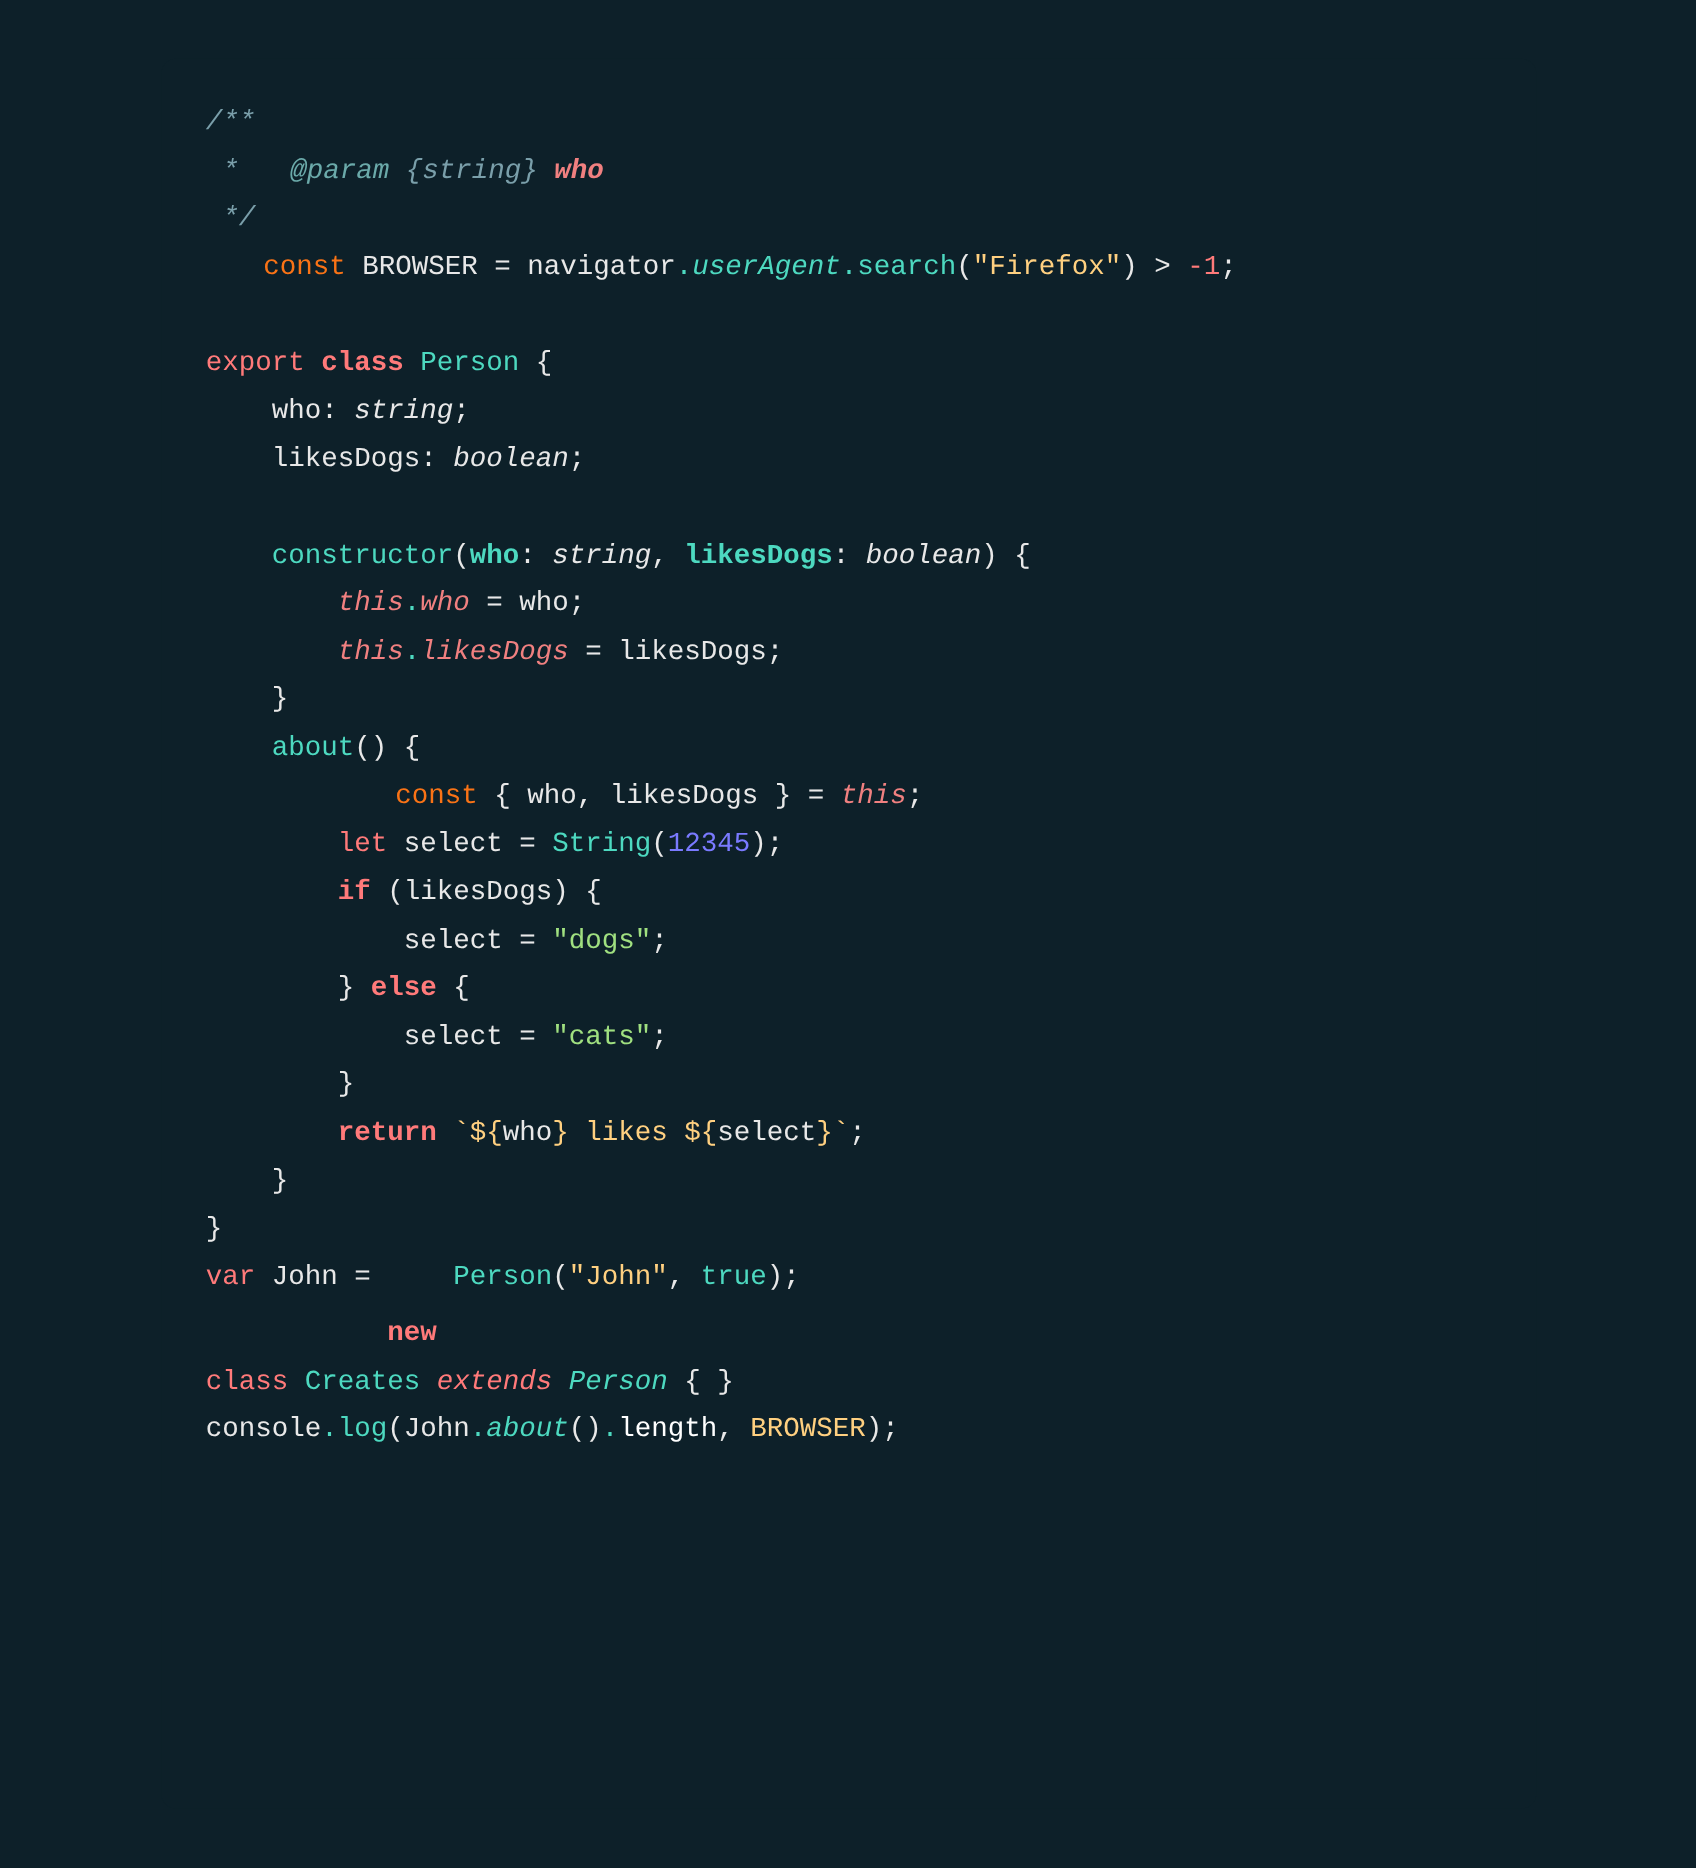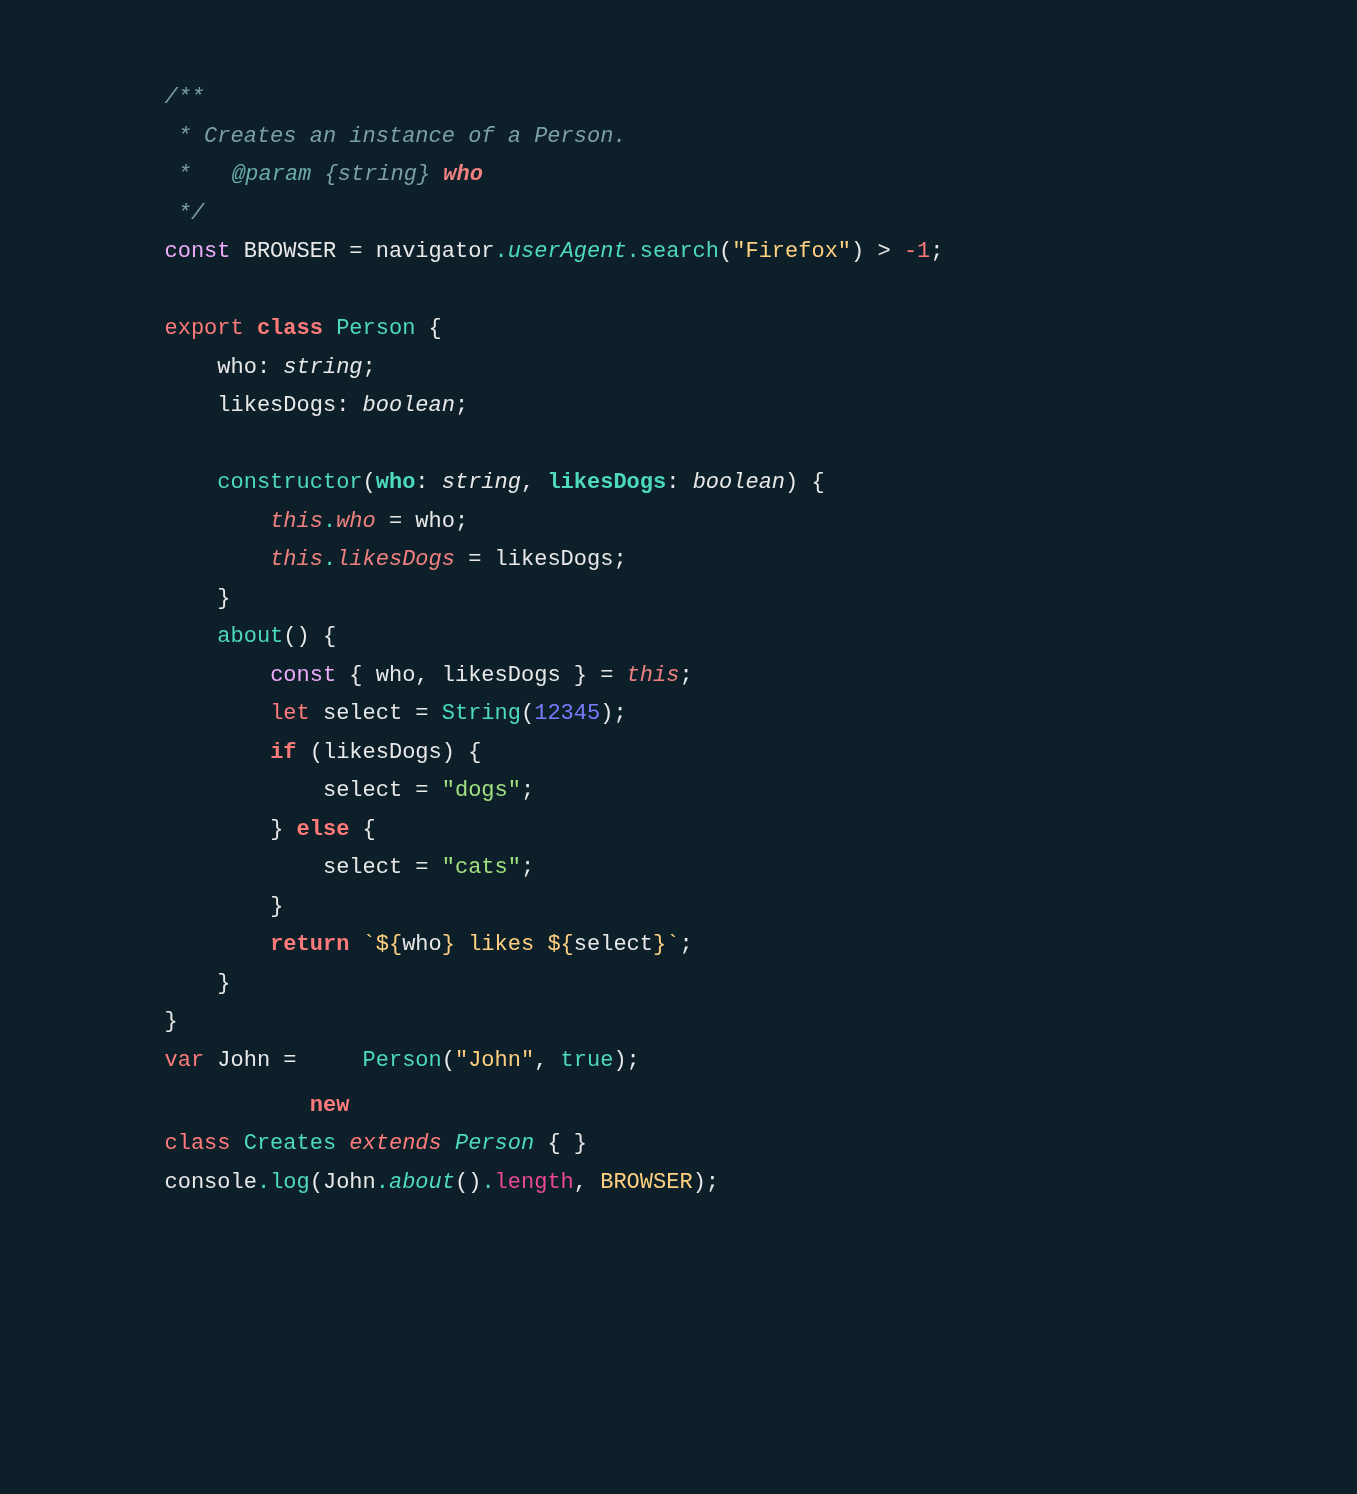--- a/index.html
+++ b/index.html
@@ -38,21 +38,21 @@
     }
 
     
     .c-comment       { color: #7a9faa; font-style: italic; }
     .c-comment-tag   { color: #6baaaa; font-style: italic; margin-left: 28px; }
     .c-param-name    { color: #f08080; font-style: italic; font-weight: bold; }
     .c-type          { color: #7a9faa; font-style: italic; }
     .c-keyword       { color: #ff7a7a; }
     .c-keyword-bold  { color: #ff7a7a; font-weight: bold; }
     .c-keyword-export{ color: #ff7a7a; }
-    .c-const         { color: #f0abfc; }
+    .c-const         { color: #f97316; margin-left: 46px; }
     .c-varname-white { color: #e8e8e8; }
     .c-op            { color: #e8e8e8; }
     .c-class-name    { color: #4dd9c0; }
     .c-prop          { color: #e8e8e8; }
     .c-type-italic   { color: #e8e8e8; font-style: italic; }
     .c-method        { color: #4dd9c0; }
     .c-method-kw     { color: #4dd9c0; font-weight: bold; }
     .c-punc          { color: #e8e8e8; }
     .c-string        { color: #ffd080; }
     .c-string-green  { color: #a0e080; }
@@ -64,35 +64,32 @@
     .c-template-expr { color: #e8e8e8; }
     .c-fn-call       { color: #4dd9c0; }
     .c-nav-method    { color: #4dd9c0; font-style: italic; }
     .c-minus-one     { color: #ff7a7a; }
     .c-return        { color: #ff7a7a; font-weight: bold; }
     .c-new           { color: #ff7a7a; font-weight: bold; margin-top: 45px; }
     .c-constructor   { color: #4dd9c0; }
     .c-extends       { color: #ff7a7a; font-style: italic; }
     .c-person-italic { color: #4dd9c0; font-style: italic; }
     .c-about         { color: #4dd9c0; font-style: italic; }
-    .c-length        { color: #ec4899; }
+    .c-length        { color: #ffffff; }
     .c-browser-arg   { color: #ffd080; }
   </style>
 </head>
 <body>
 
 <div class="code-container">
 
   <div class="line">
     <span class="c-comment">/**</span>
   </div>
 
-  <div class="line">
-    <span class="c-comment"> * Creates an instance of a Person.</span>
-  </div>
 
   <div class="line">
     <span class="c-comment"> * </span><span class="c-comment-tag">@param</span><span class="c-comment"> </span><span class="c-type">{string}</span><span class="c-comment"> </span><span class="c-param-name">who</span>
   </div>
 
   <div class="line">
     <span class="c-comment"> */</span>
   </div>
 
   <div class="line">

